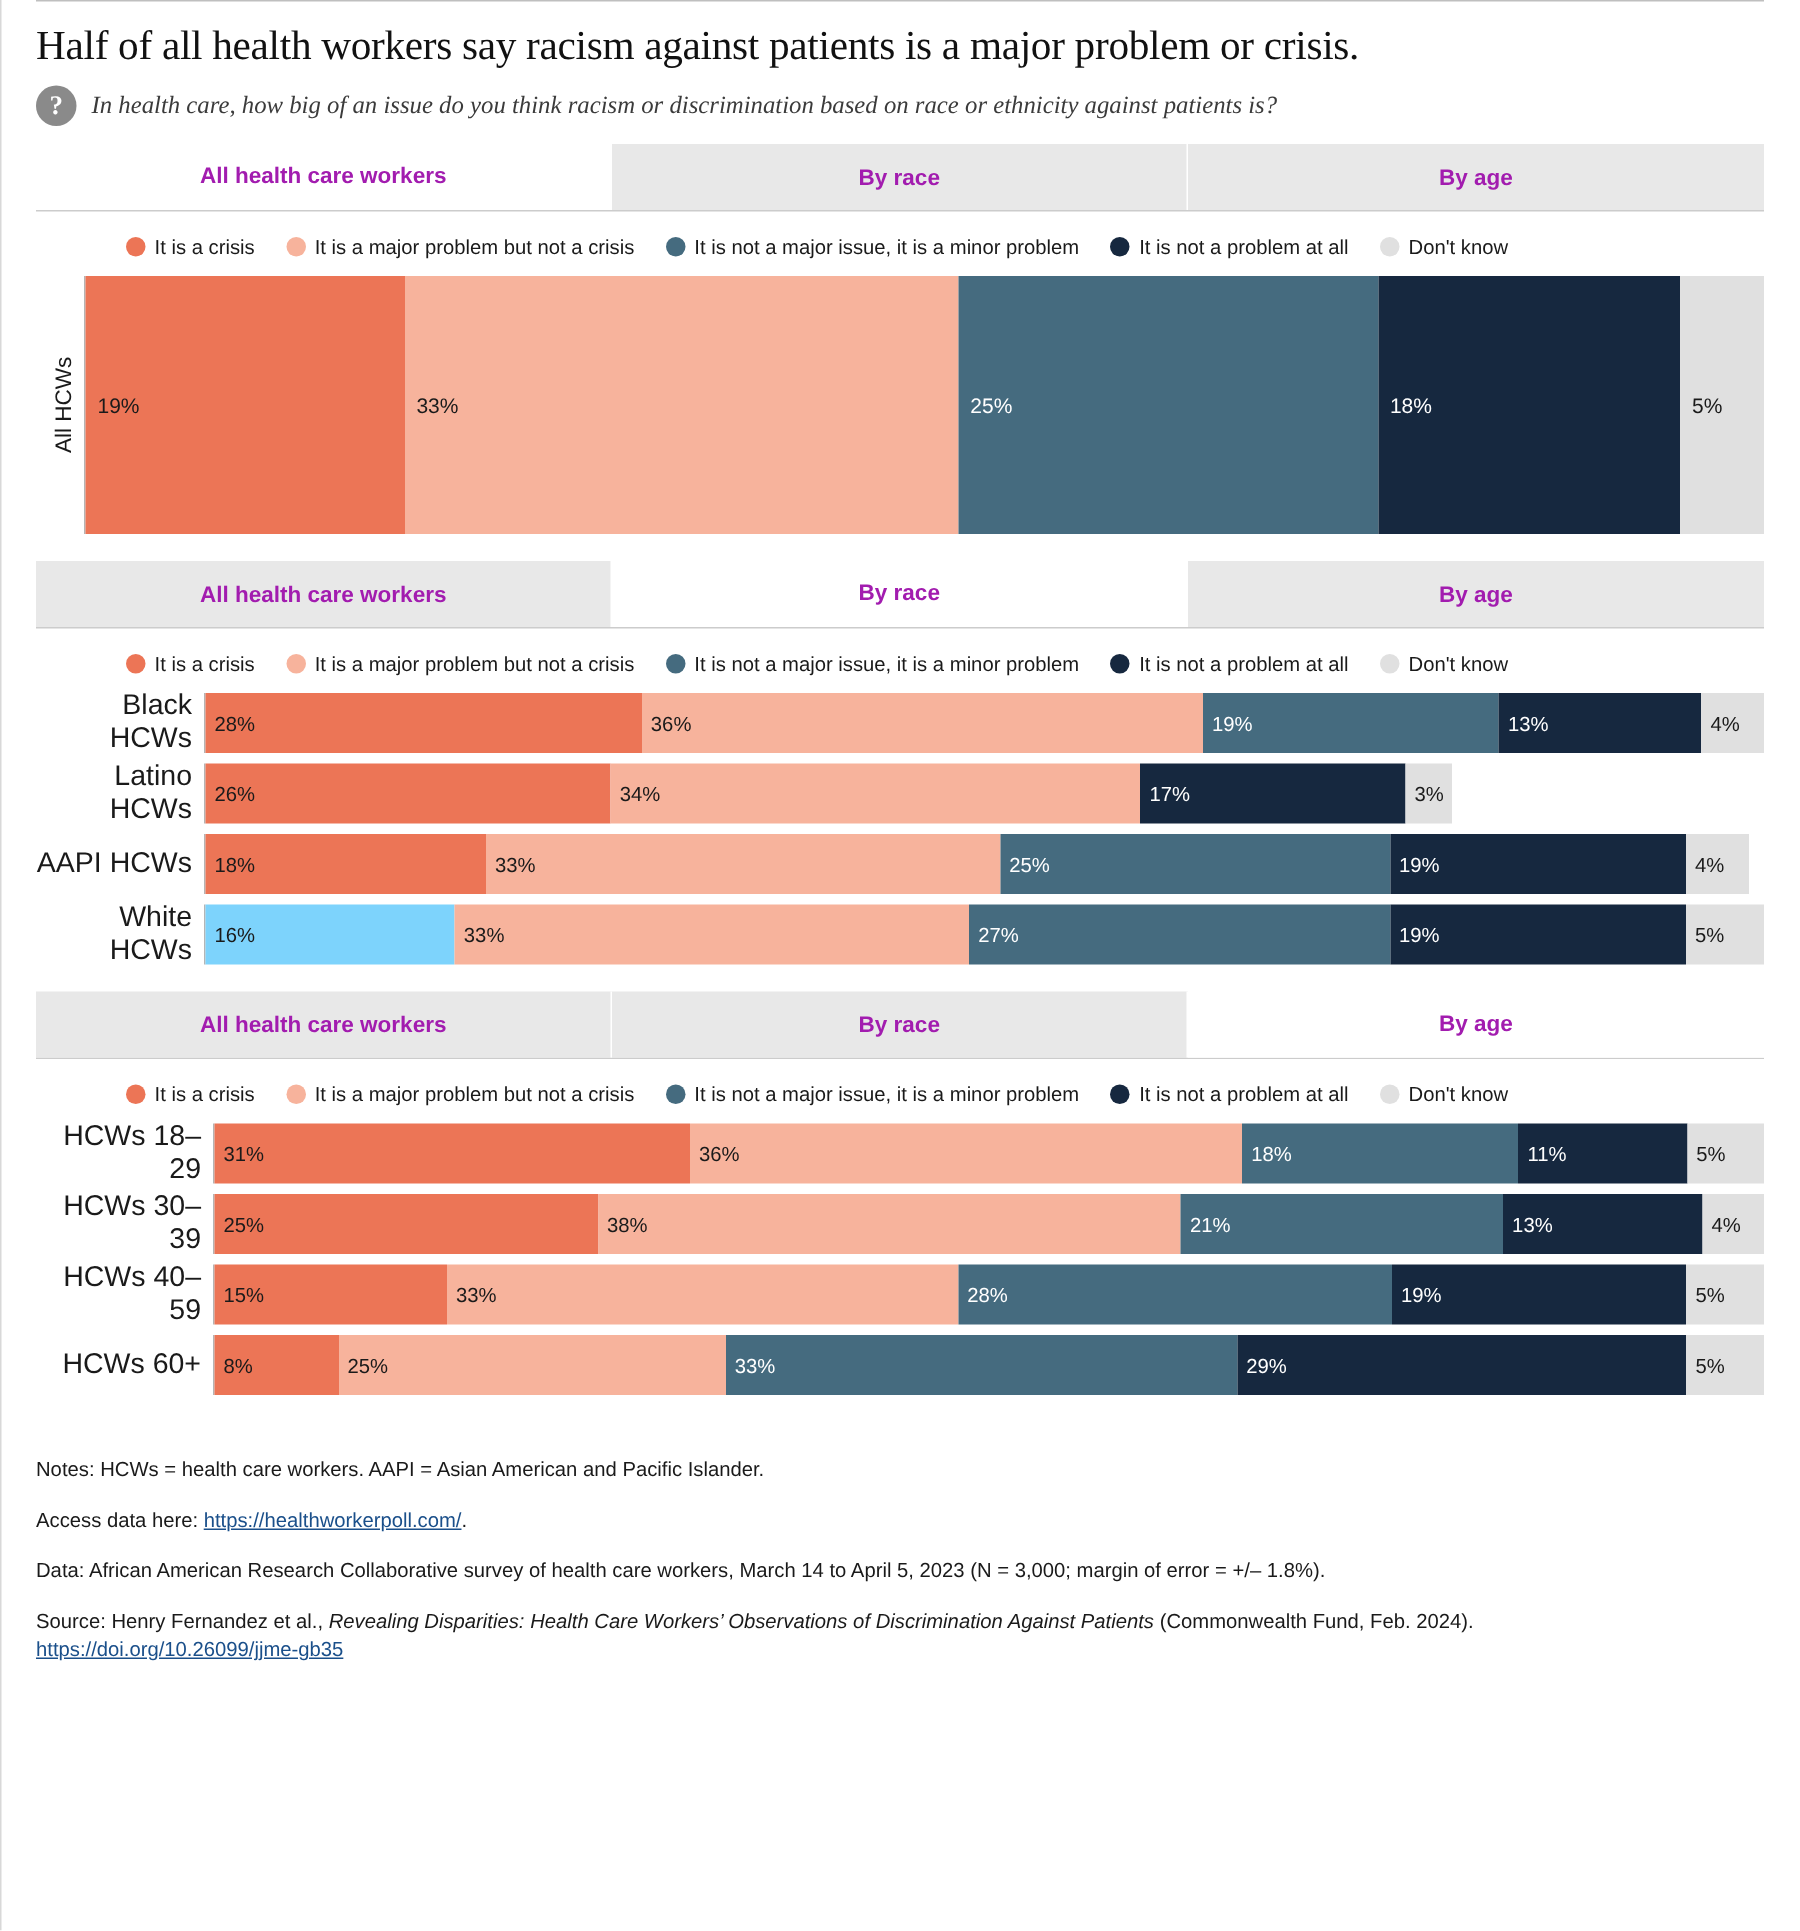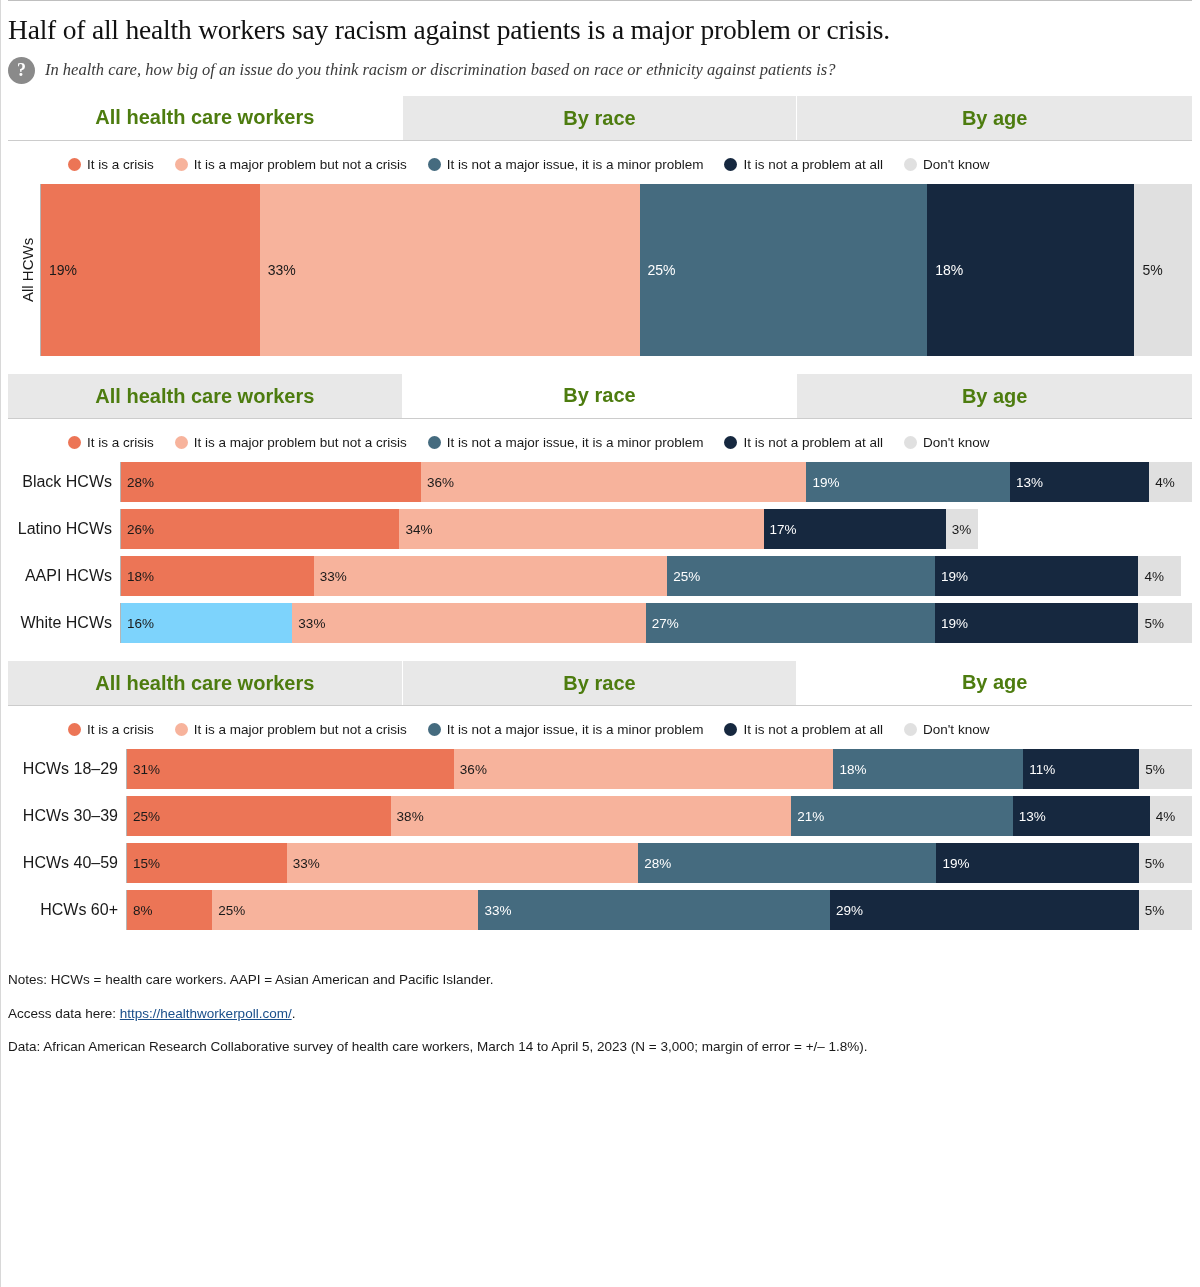--- a/index.html
+++ b/index.html
@@ -11,21 +11,21 @@
     width: 1200px;
     min-height: 1287px;
     font-family: "Liberation Sans", sans-serif;
     color: #1a1a1a;
     position: relative;
     overflow: hidden;
   }
   .page {
     width: 1200px;
     box-sizing: border-box;
-    padding: 0 8px;
+    padding: 0 24px;
   }
   .top-rule {
     border-top: 1px solid #bfbfbf;
     margin: 0 0 0 0;
   }
   .title {
     font-family: "Liberation Serif", serif;
     font-size: 27.5px;
     font-weight: 400;
     letter-spacing: -0.2px;
@@ -71,23 +71,23 @@
     width: 100%;
     height: 44px;
     border-bottom: 1px solid #cccccc;
   }
   .tab {
     flex: 1 1 33.33%;
     background: #e8e8e8;
     display: flex;
     align-items: center;
     justify-content: center;
-    font-size: 20px;
+    font-size: 15px;
     font-weight: 700;
-    color: #4d7c0f;
+    color: #a21caf;
     border-right: 1px solid #ffffff;
     box-sizing: border-box;
   }
   .tab:last-child { border-right: none; }
   .tab.active {
     background: #ffffff;
     border-bottom: 1px solid #ffffff;
     position: relative;
     top: 0;
   }
@@ -124,21 +124,21 @@
   }
   .bar-row {
     display: flex;
     align-items: stretch;
   }
   .row-label {
     flex: 0 0 auto;
     width: 110px;
     text-align: right;
     padding-right: 8px;
-    font-size: 16px;
+    font-size: 19px;
     color: #1a1a1a;
     display: flex;
     align-items: center;
     justify-content: flex-end;
     box-sizing: border-box;
   }
   .bar-track {
     flex: 1 1 auto;
     display: flex;
     border-left: 1px solid #b5b5b5;
@@ -408,15 +408,19 @@
 
     </div>
   </div>
 
   <div class="notes">
     <div class="note">Notes: HCWs = health care workers. AAPI = Asian American and Pacific Islander.</div>
     <div class="note">
       <span>Access data here: </span><a class="link" href="#">https://healthworkerpoll.com/</a><span>.</span>
     </div>
     <div class="note">Data: African American Research Collaborative survey of health care workers, March 14 to April 5, 2023 (N = 3,000; margin of error = +/– 1.8%).</div>
+    <div class="note">
+      <span>Source: Henry Fernandez et al., </span><em>Revealing Disparities: Health Care Workers’ Observations of Discrimination Against Patients</em><span> (Commonwealth Fund, Feb. 2024).</span><br>
+      <a class="doi" href="#">https://doi.org/10.26099/jjme-gb35</a>
+    </div>
   </div>
 
 </div>
 
 </body></html>

